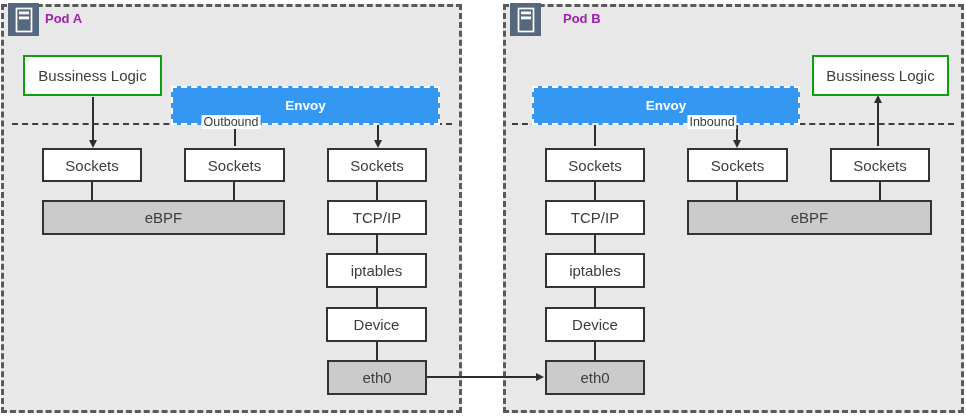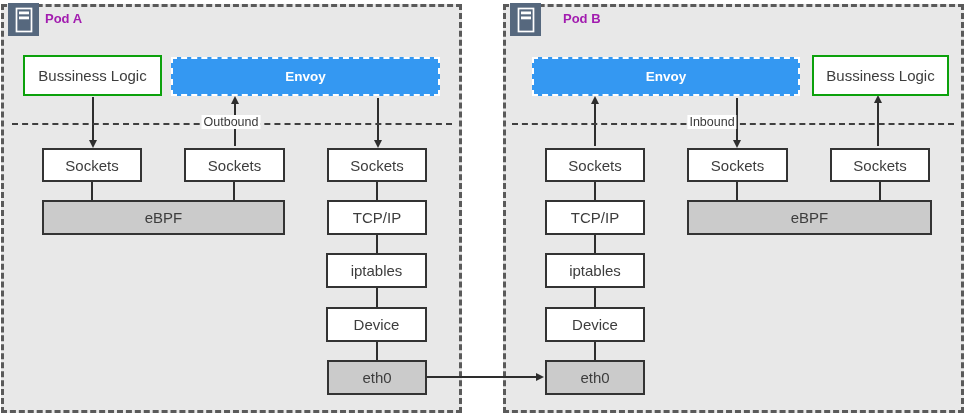--- a/index.html
+++ b/index.html
@@ -42,21 +42,21 @@
     border:2px solid var(--node-border,#333333);
     display:flex;align-items:center;justify-content:center;
     font-size:15px;color:#3d3d3d;
     z-index:2;
     white-space:nowrap;
   }
   .node.gray{ background:var(--gray-fill,#cbcbcb); }
   .node.envoy{
     background:var(--envoy-bg,#3498f2);
     border:2px dashed #ffffff;
-    color:#ffffff;font-weight:600;font-size:13.5px;
+    color:#ffffff;font-weight:600;font-size:13.5px;margin-top:29px;
   }
   .node.green{ border:2px solid var(--green-border,#0ca10c); }
   .sep{
     position:absolute;
     border-top:2px dashed #3f3f3f;
     z-index:1;
   }
   .flow-label{
     position:absolute;
     background:#ffffff;

